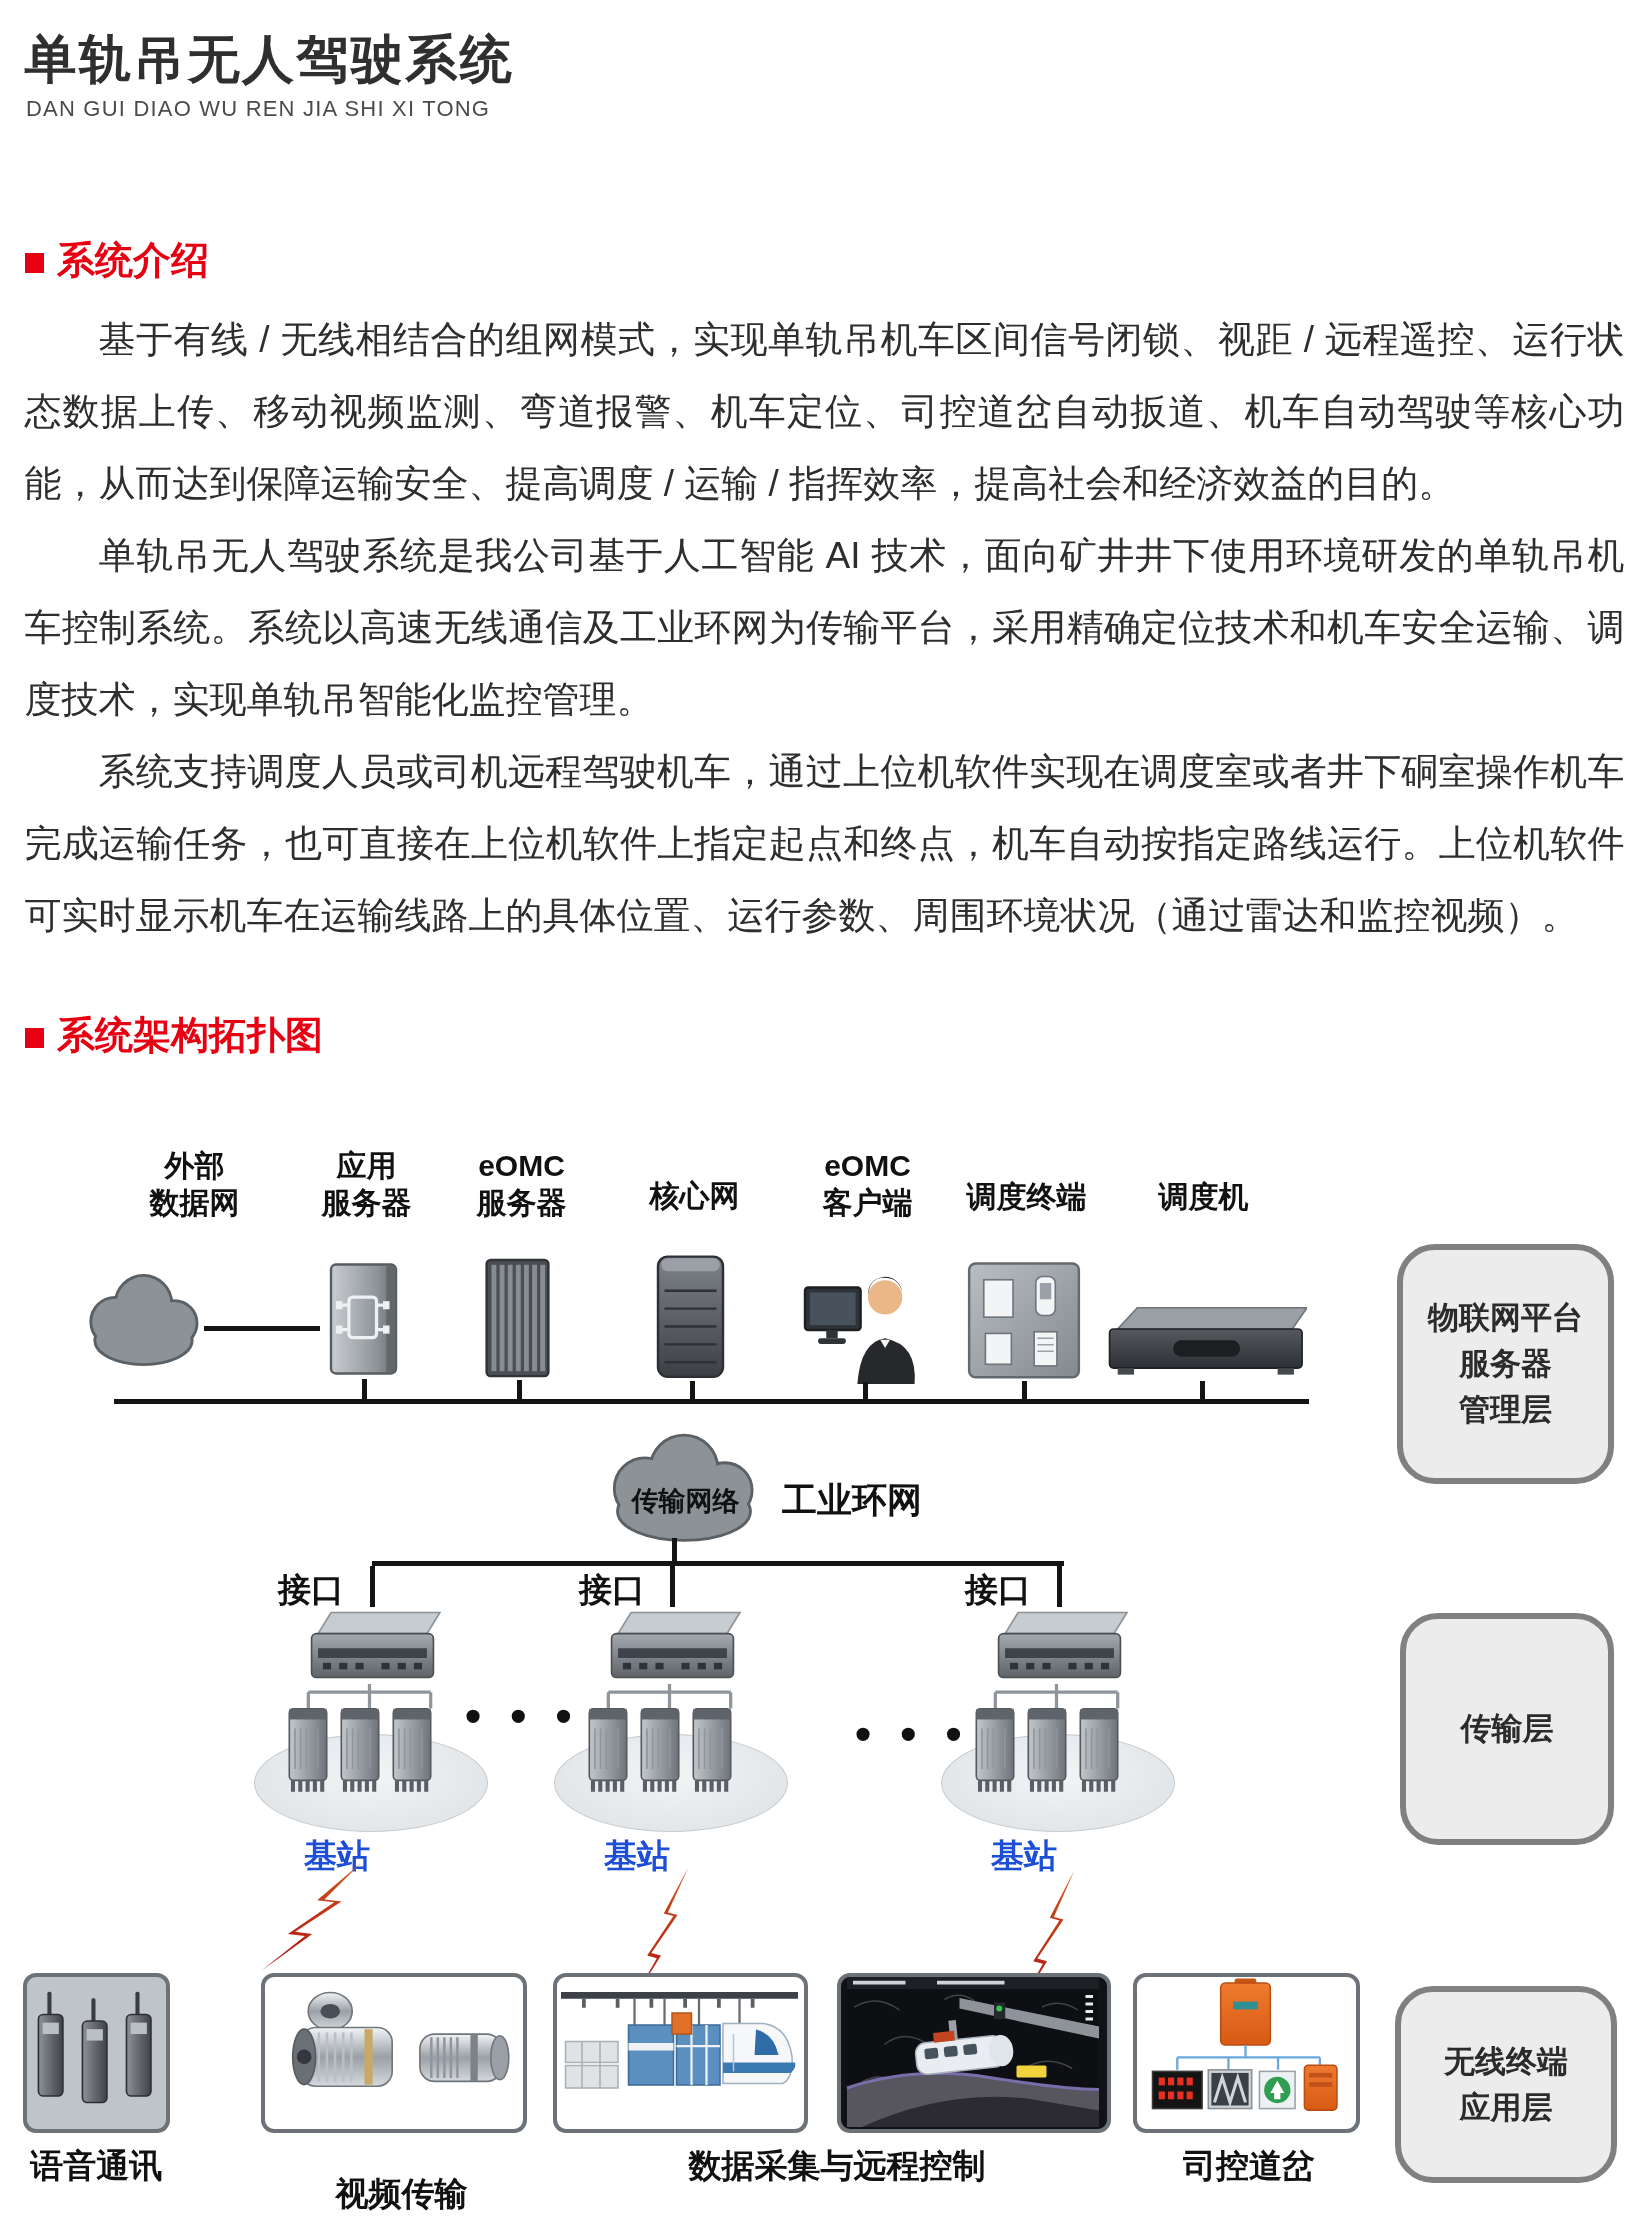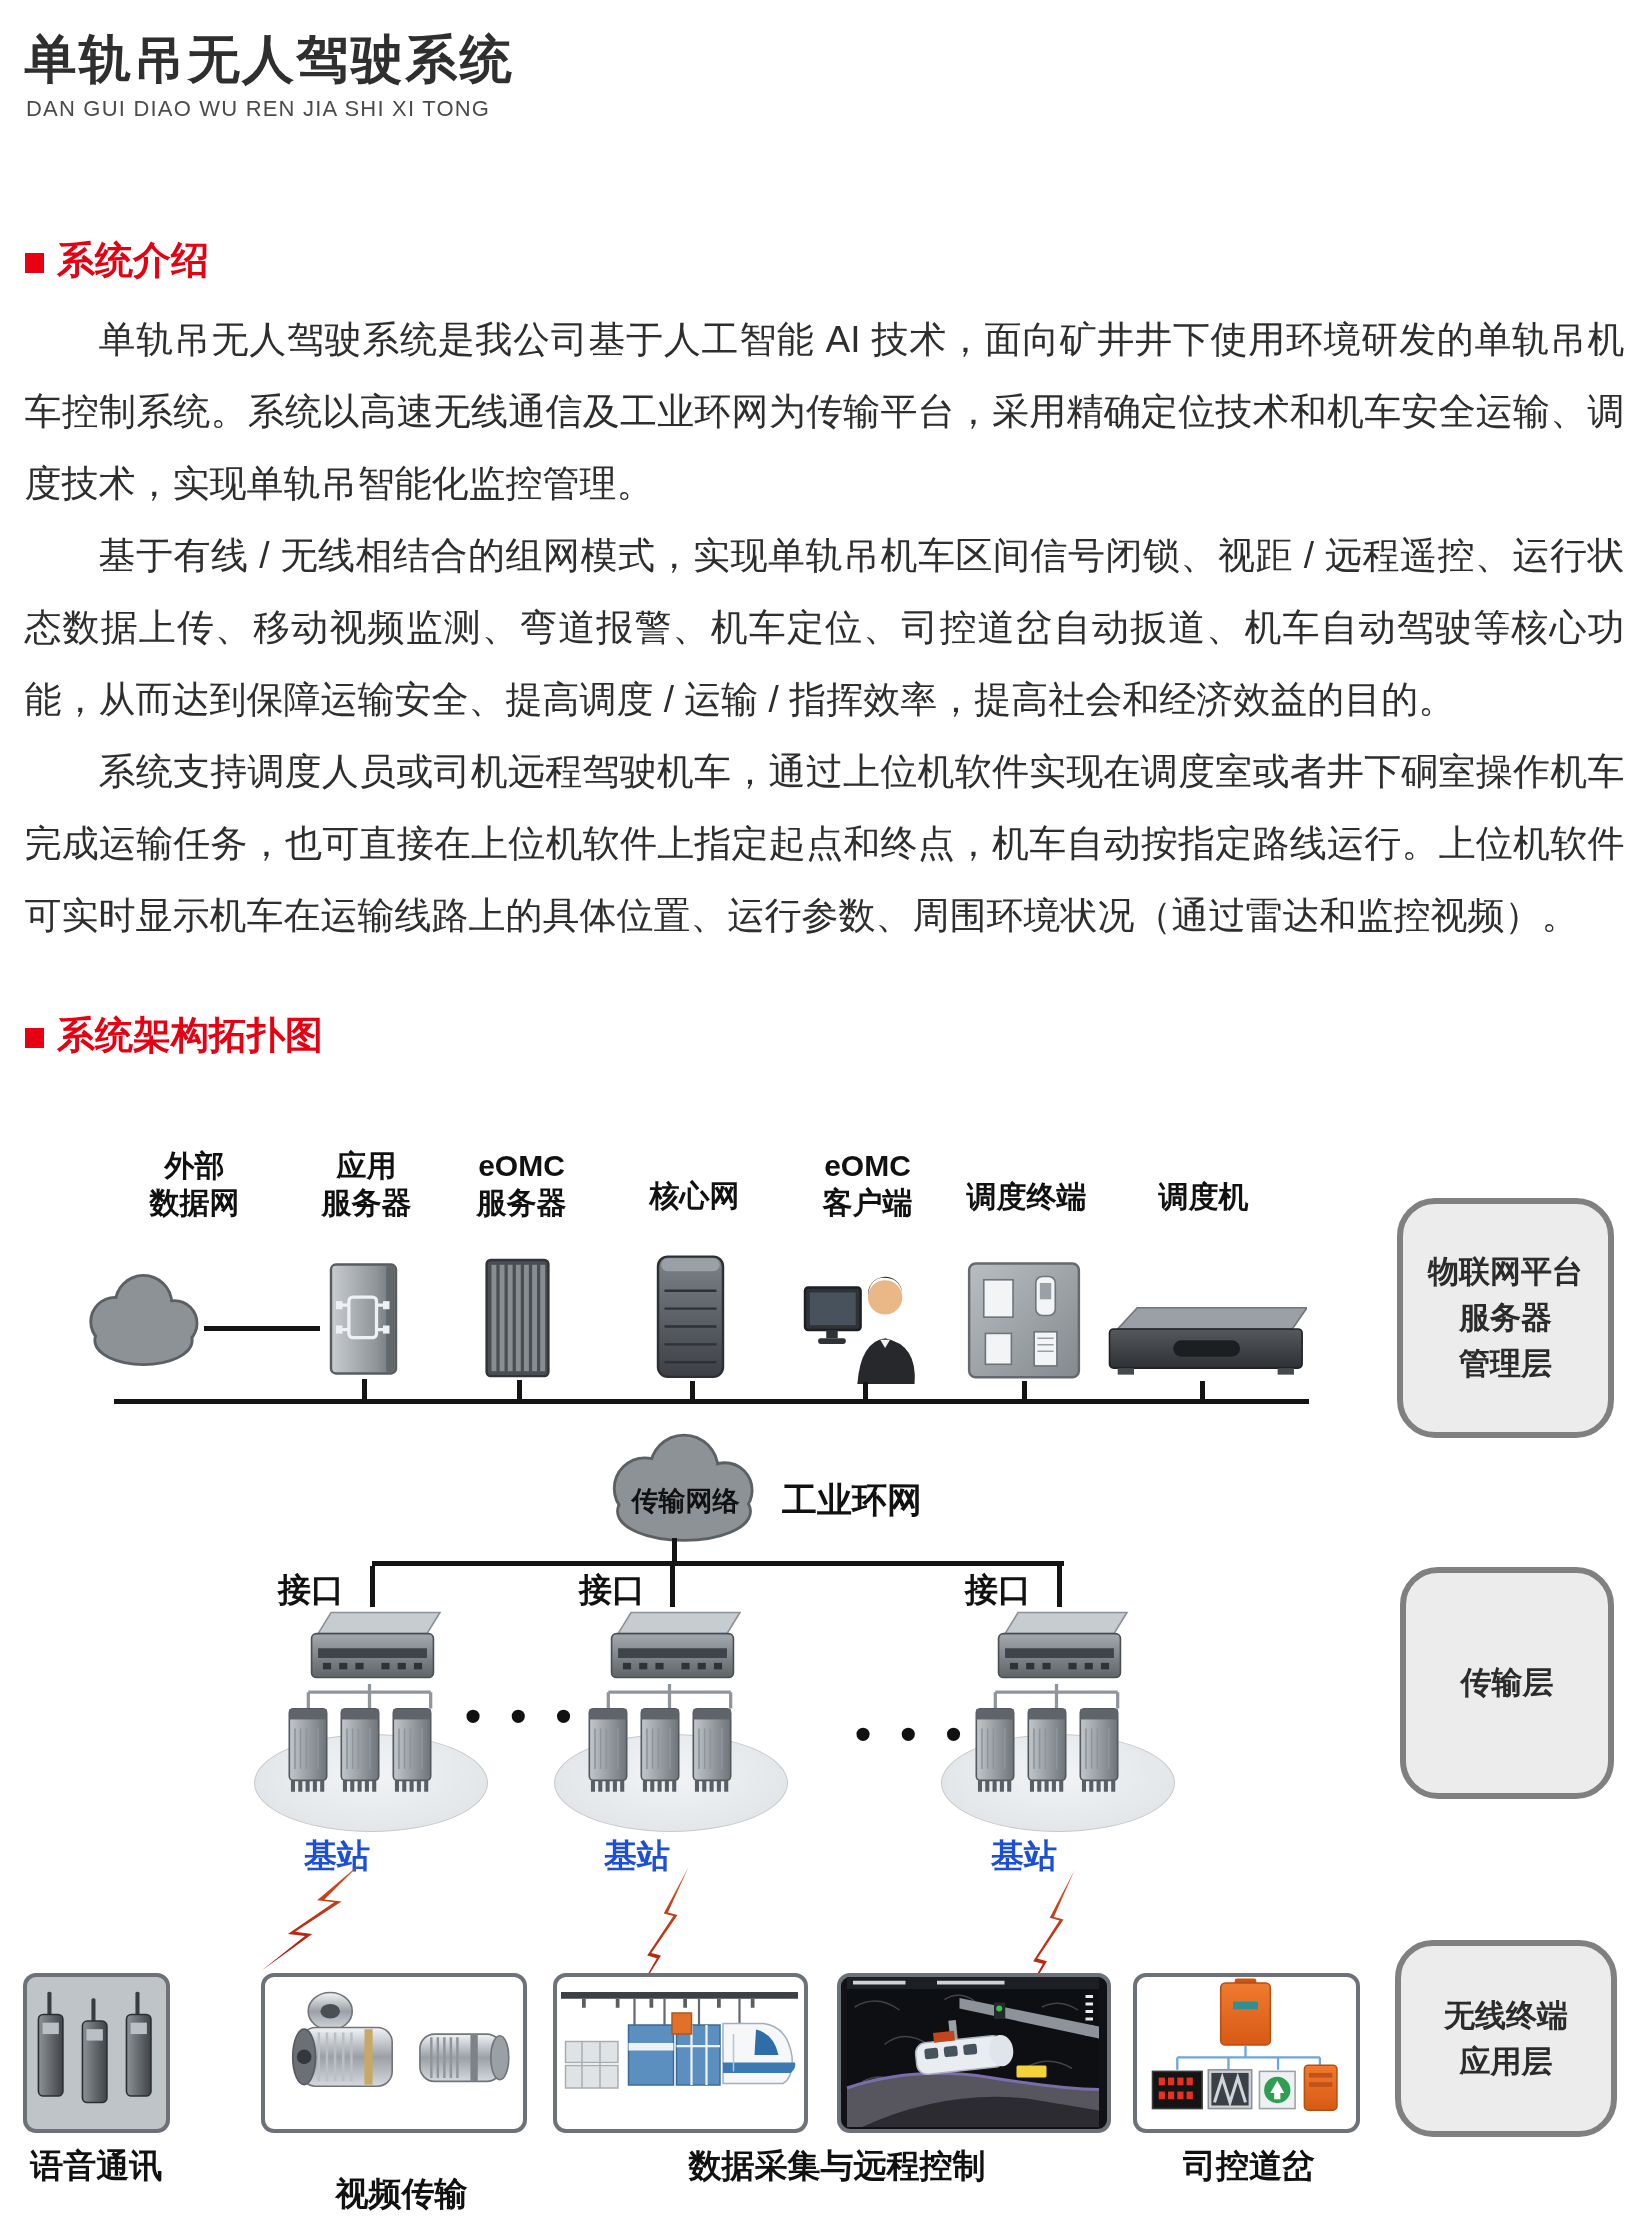--- a/index.html
+++ b/index.html
@@ -23,40 +23,40 @@
   .iflabel{position:absolute;font-size:33px;font-weight:bold;color:#111;}
   .bslabel{position:absolute;font-size:33px;font-weight:bold;color:#1d4ed8;text-align:center;}
   .dots{position:absolute;font-size:46px;font-weight:bold;letter-spacing:8.2px;color:#111;}
   .platform{position:absolute;border-radius:50%;background:radial-gradient(ellipse at 50% 40%,#f2f4f6,#dde1e4);border:1.6px solid #c5cacd;}
   .cloud-text{position:absolute;font-size:27px;font-weight:bold;color:#111;text-align:center;}
   .ring-text{position:absolute;font-size:35px;font-weight:bold;color:#111;}
   .bbox{position:absolute;top:847px;height:160px;border:4.9px solid #6c7277;border-radius:13px;background:#fff;box-sizing:border-box;overflow:hidden;}
   .bbox.gray{background:#bfc4c8;}
   .bbox.dark{background:#101216;}
   .blabel{position:absolute;top:1018px;font-size:33px;font-weight:bold;color:#111;text-align:center;}
-  .lbox{position:absolute;background:#ececec;border:6.5px solid #808080;border-radius:38px;box-sizing:border-box;display:flex;align-items:center;justify-content:center;}
+  .lbox{position:absolute;background:#ececec;border:6.5px solid #808080;border-radius:38px;box-sizing:border-box;display:flex;align-items:center;justify-content:center;margin-top:46px;}
   .lbox .lt{font-size:31px;font-weight:bold;line-height:46px;color:#2b2b2b;text-align:center;white-space:pre-line;}
   svg{display:block;}
 </style>
 </head>
 <body>
 
 <div>
 
   <div class="title">单轨吊无人驾驶系统</div>
   <div class="subtitle">DAN GUI DIAO WU REN JIA SHI XI TONG</div>
 
   <div class="sec-h" style="top:235px;">
     <span class="sq"></span>
     <span>系统介绍</span>
   </div>
 
   <div class="body-text">
+    <p>基于有线 / 无线相结合的组网模式，实现单轨吊机车区间信号闭锁、视距 / 远程遥控、运行状态数据上传、移动视频监测、弯道报警、机车定位、司控道岔自动扳道、机车自动驾驶等核心功能，从而达到保障运输安全、提高调度 / 运输 / 指挥效率，提高社会和经济效益的目的。</p>
     <p>单轨吊无人驾驶系统是我公司基于人工智能 AI 技术，面向矿井井下使用环境研发的单轨吊机车控制系统。系统以高速无线通信及工业环网为传输平台，采用精确定位技术和机车安全运输、调度技术，实现单轨吊智能化监控管理。</p>
-    <p>基于有线 / 无线相结合的组网模式，实现单轨吊机车区间信号闭锁、视距 / 远程遥控、运行状态数据上传、移动视频监测、弯道报警、机车定位、司控道岔自动扳道、机车自动驾驶等核心功能，从而达到保障运输安全、提高调度 / 运输 / 指挥效率，提高社会和经济效益的目的。</p>
     <p>系统支持调度人员或司机远程驾驶机车，通过上位机软件实现在调度室或者井下硐室操作机车完成运输任务，也可直接在上位机软件上指定起点和终点，机车自动按指定路线运行。上位机软件可实时显示机车在运输线路上的具体位置、运行参数、周围环境状况（通过雷达和监控视频）。</p>
   </div>
 
   <div class="sec-h" style="top:1010px;">
     <span class="sq"></span>
     <span>系统架构拓扑图</span>
   </div>
 
   <div class="topo">
 

